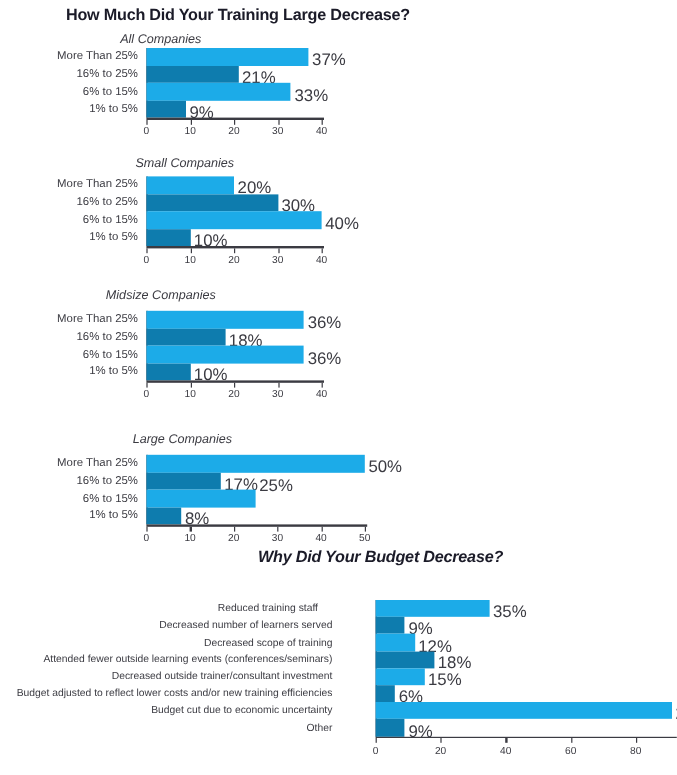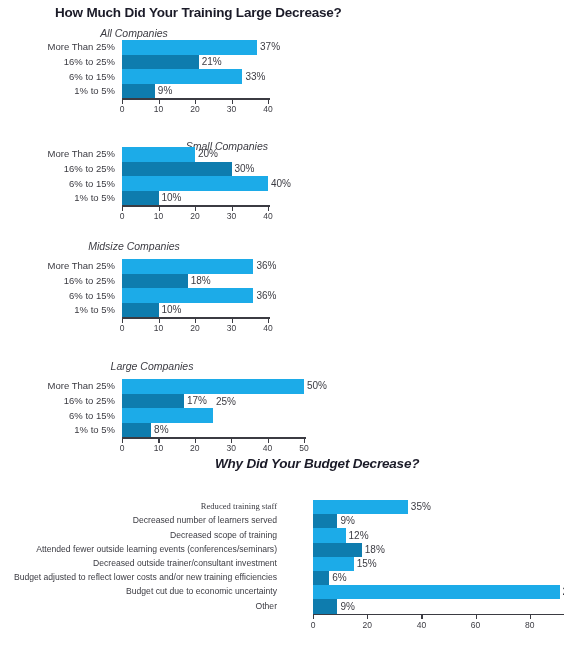--- a/index.html
+++ b/index.html
@@ -80,21 +80,21 @@
   
   .bar {
     position: absolute;
     left: 0;
   }
   .bar.light { background: #1cabe8; }
   .bar.dark  { background: #0e7cae; }
 
   .bar-value {
     position: absolute;
-    font-size: 10px;
+    font-size: 14px;
     color: #3b3b42;
     white-space: nowrap;
   }
 
   
   .cat-label {
     position: absolute;
     font-size: 9.5px;
     color: #3b3b42;
     text-align: right;
@@ -145,21 +145,21 @@
         <div class="tick-label" style="left: 36.5px; top: 64.4px;">10</div>
         <div class="tick" style="left: 73px; top: 59.8px;"></div>
         <div class="tick-label" style="left: 73px; top: 64.4px;">20</div>
         <div class="tick" style="left: 109.5px; top: 59.8px;"></div>
         <div class="tick-label" style="left: 109.5px; top: 64.4px;">30</div>
         <div class="tick" style="left: 146px; top: 59.8px;"></div>
         <div class="tick-label" style="left: 146px; top: 64.4px;">40</div>
       </div>
     </div>
     <div class="panel" style="top: 0px;">
-      <div class="panel-title" style="top: 140px; left: 0px; width: 268px; text-align: right;">Small Companies</div>
+      <div class="panel-title" style="top: 130px; left: 0px; width: 268px; text-align: center; padding-left: 20px;">Small Companies</div>
       <div class="cat-col" style="left: 0px; top: 147px; width: 119px;">
         <div class="cat-label" style="top: 1.3px; font-size: 9.5px; right: 4px;">More Than 25%</div>
         <div class="cat-label" style="top: 15.9px; font-size: 9.5px; right: 4px;">16% to 25%</div>
         <div class="cat-label" style="top: 30.5px; font-size: 9.5px; right: 4px;">6% to 15%</div>
         <div class="cat-label" style="top: 45.1px; font-size: 9.5px; right: 4px;">1% to 5%</div>
       </div>
       <div class="plot" style="left: 122px; top: 147px; width: 146px; height: 58.4px;">
         <div class="axis-y" style="height: 58.4px;"></div>
         <div class="bar light" style="top: 0px; height: 14.6px; width: 73px;"></div>
         <div class="bar-value" style="left: 76px; top: 1.3px;">20%</div>
@@ -241,21 +241,21 @@
         <div class="tick" style="left: 109.2px; top: 59.8px;"></div>
         <div class="tick-label" style="left: 109.2px; top: 64.4px;">30</div>
         <div class="tick" style="left: 145.6px; top: 59.8px;"></div>
         <div class="tick-label" style="left: 145.6px; top: 64.4px;">40</div>
         <div class="tick" style="left: 182px; top: 59.8px;"></div>
         <div class="tick-label" style="left: 182px; top: 64.4px;">50</div>
       </div>
     </div>
     <div class="panel" id="panel-why" style="top: 0px;">
       <div class="cat-col" style="left: 0px; top: 500px; width: 281px;">
-        <div class="cat-label" style="top: 1.1px; font-size: 8.6px; right: 4px; font-family: Liberation Serif, serif;">Reduced training staff</div>
+        <div class="cat-label" style="top: 1.1px; font-size: 8.6px; right: 16px;">Reduced training staff</div>
         <div class="cat-label" style="top: 15.3px; font-size: 8.6px; right: 4px;">Decreased number of learners served</div>
         <div class="cat-label" style="top: 29.5px; font-size: 8.6px; right: 4px;">Decreased scope of training</div>
         <div class="cat-label" style="top: 43.7px; font-size: 8.6px; right: 4px;">Attended fewer outside learning events (conferences/seminars)</div>
         <div class="cat-label" style="top: 57.9px; font-size: 8.6px; right: 4px;">Decreased outside trainer/consultant investment</div>
         <div class="cat-label" style="top: 72.1px; font-size: 8.6px; right: 4px;">Budget adjusted to reflect lower costs and/or new training efficiencies</div>
         <div class="cat-label" style="top: 86.3px; font-size: 8.6px; right: 4px;">Budget cut due to economic uncertainty</div>
         <div class="cat-label" style="top: 100.5px; font-size: 8.6px; right: 4px;">Other</div>
       </div>
       <div class="plot" style="left: 285px; top: 500px; width: 271px; height: 113.6px;">
         <div class="axis-y" style="height: 113.6px;"></div>

